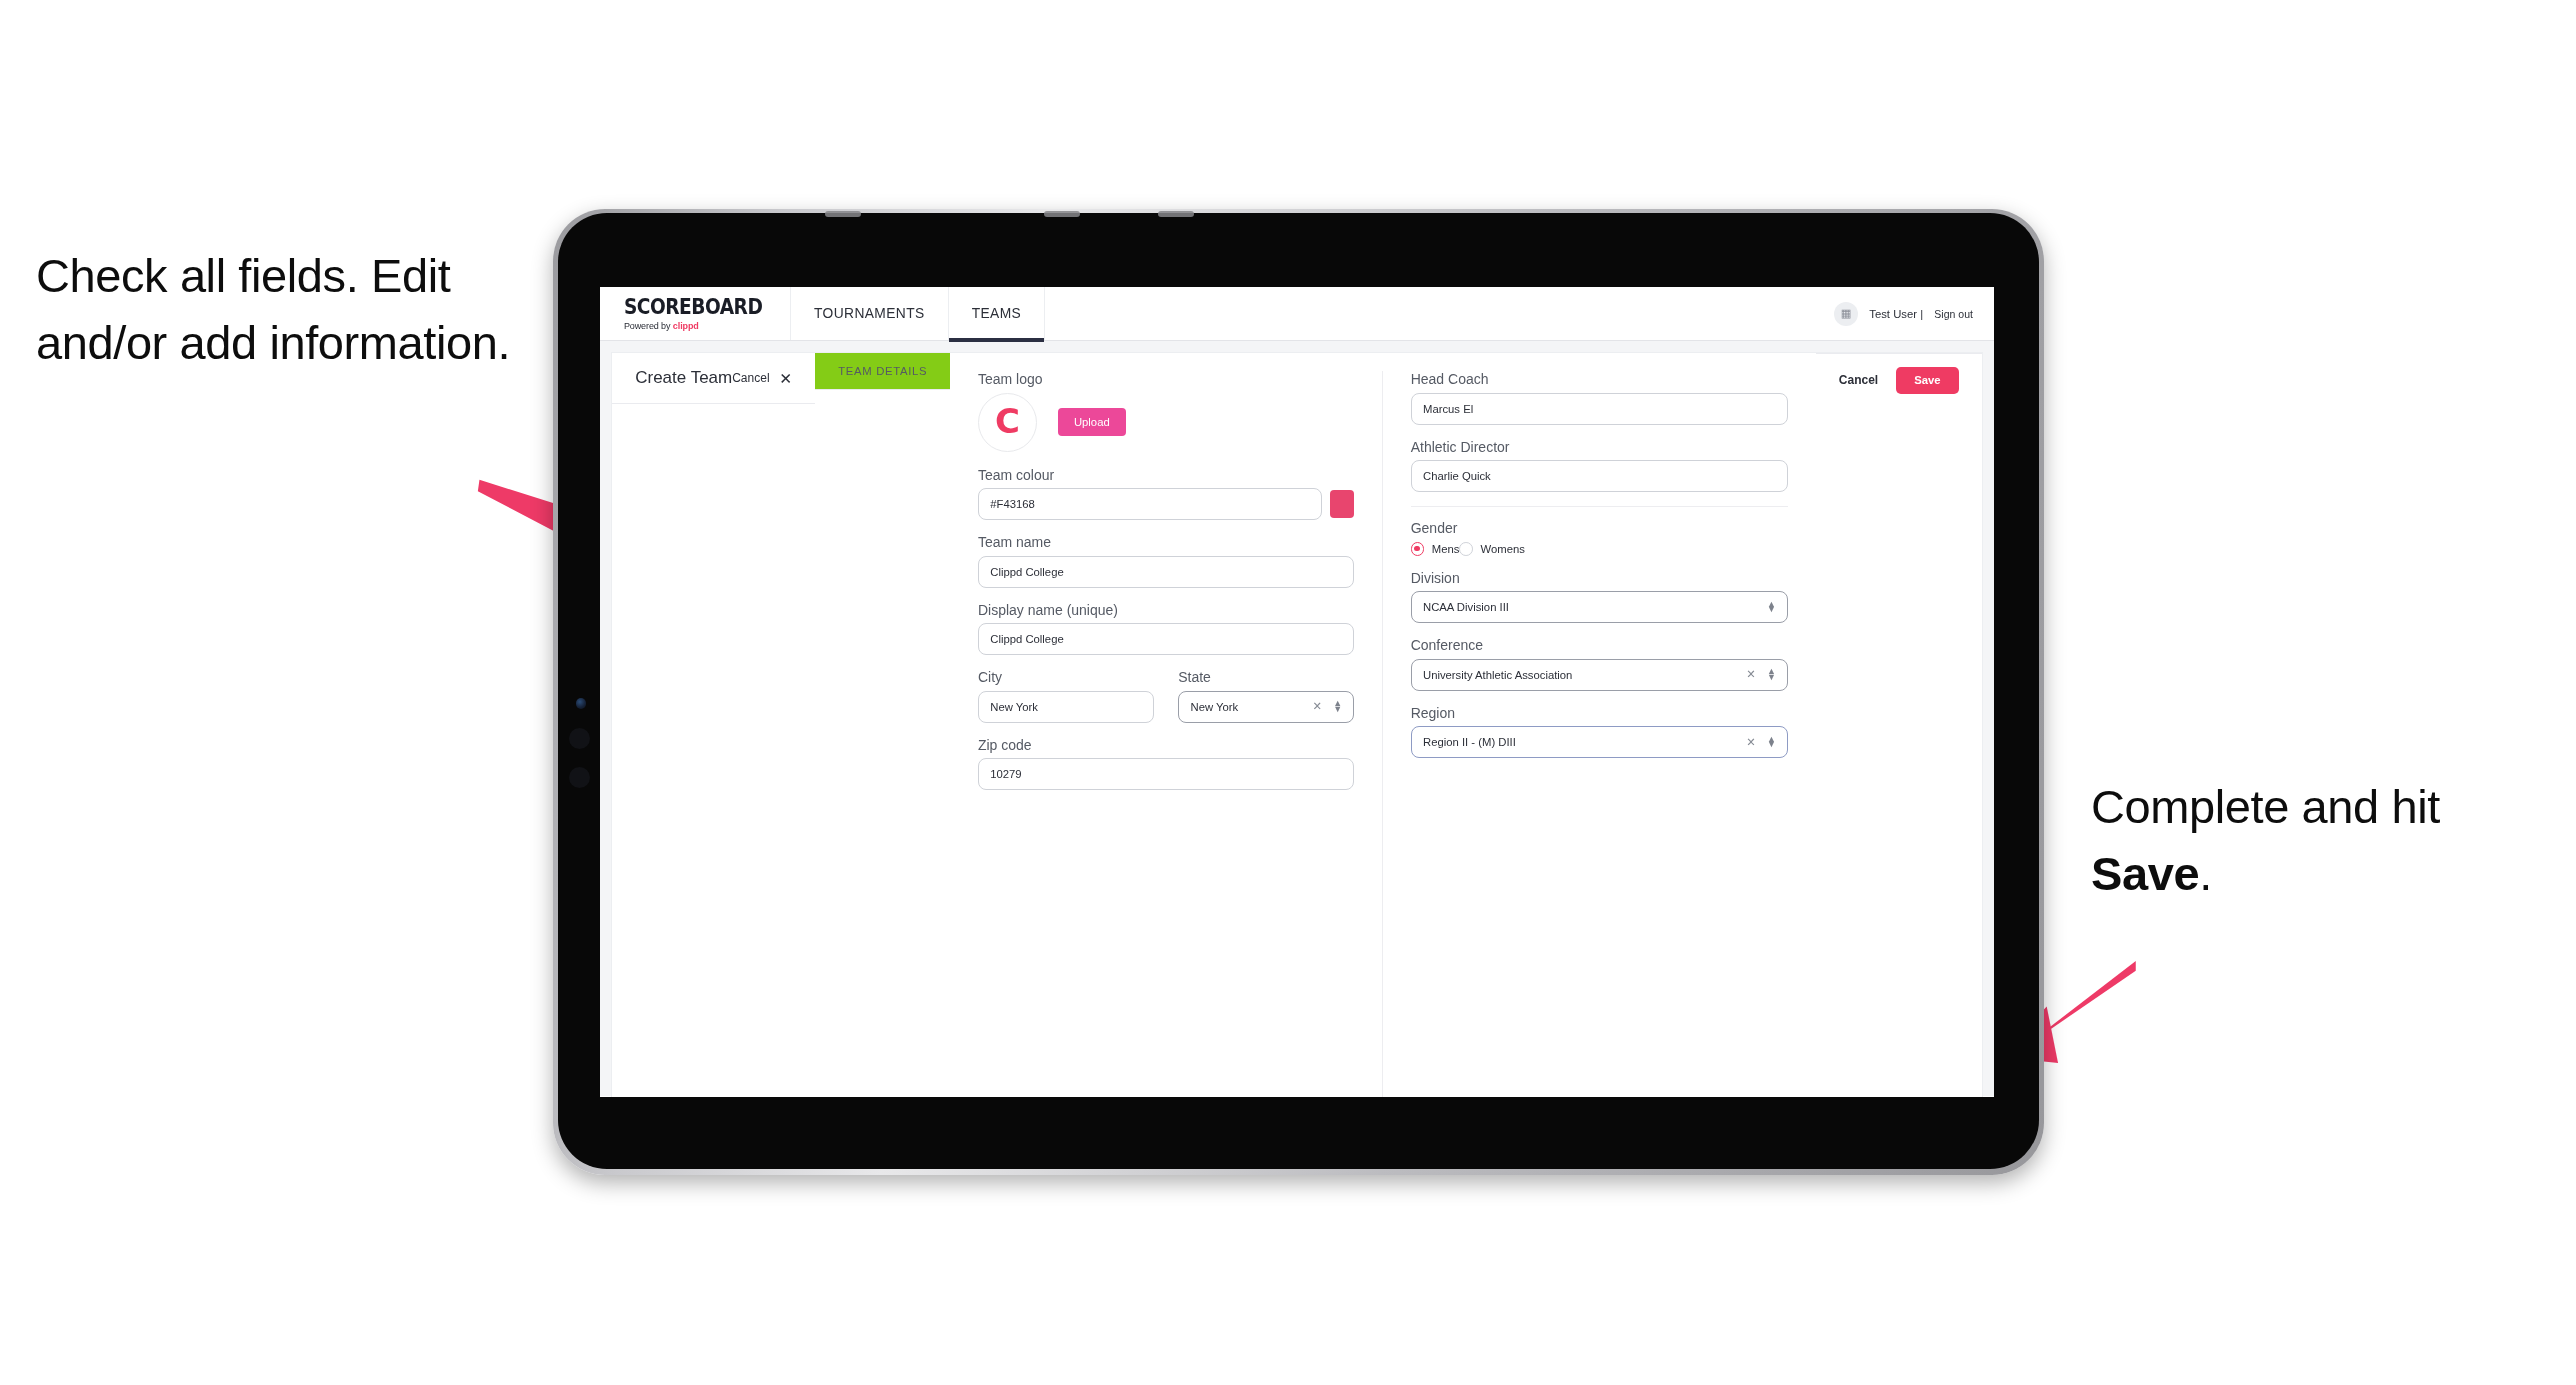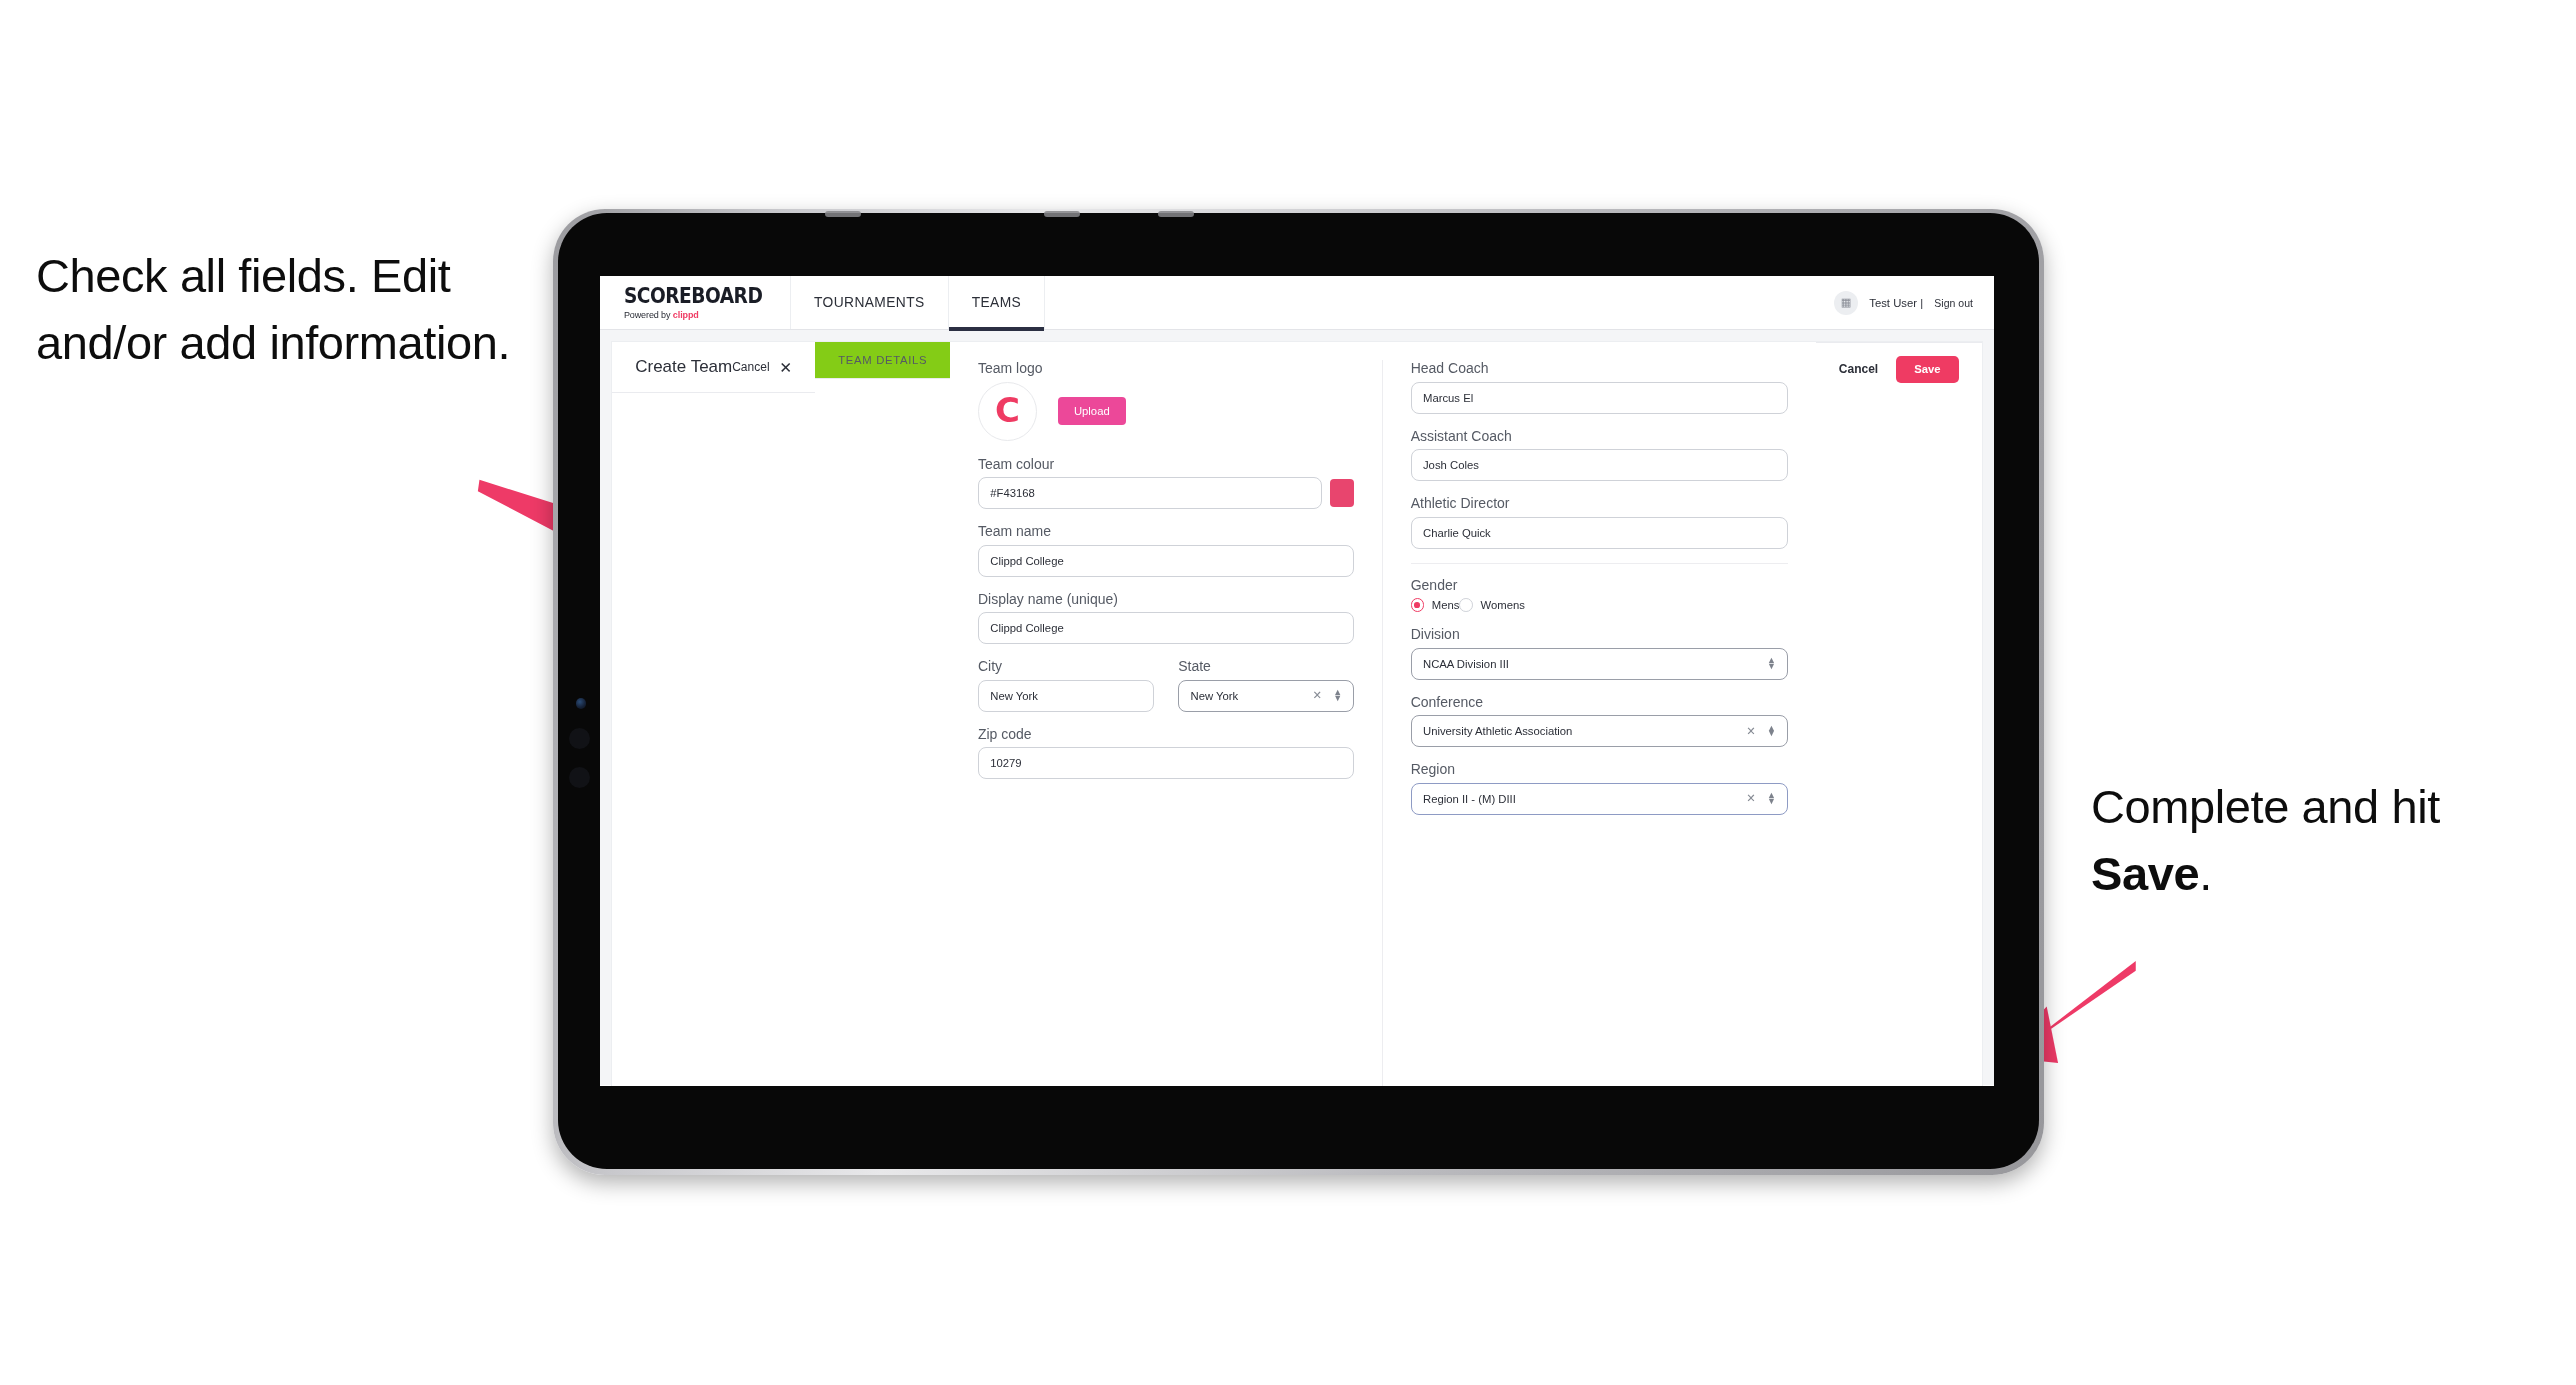--- a/index.html
+++ b/index.html
@@ -49,21 +49,21 @@
   }
   .tablet-body {
     position: absolute;
     left: 4.9px; top: 4px; right: 4.9px; bottom: 5.7px;
     background: #080808;
     border-radius: 49px;
   }
   .tablet-screen {
     position: absolute;
     left: 42px;
-    top: 63px;
+    top: 74px;
     width: 1394px;
     height: 810px;
     background: #ffffff;
     overflow: hidden;
   }
   
   .bezel-dot {
     position: absolute;
     border-radius: 50%;
     background: #111216;
@@ -456,26 +456,20 @@
 
             <div class="col col-right">
 
               <div class="field">
                 <span class="field-label">Head Coach</span>
                 <div class="input">
                   <span class="val">Marcus El</span>
                 </div>
               </div>
 
-              <div class="field">
-                <span class="field-label">Assistant Coach</span>
-                <div class="input">
-                  <span class="val">Josh Coles</span>
-                </div>
-              </div>
 
               <div class="field">
                 <span class="field-label">Athletic Director</span>
                 <div class="input">
                   <span class="val">Charlie Quick</span>
                 </div>
               </div>
 
               <div class="hr-soft"></div>
 

